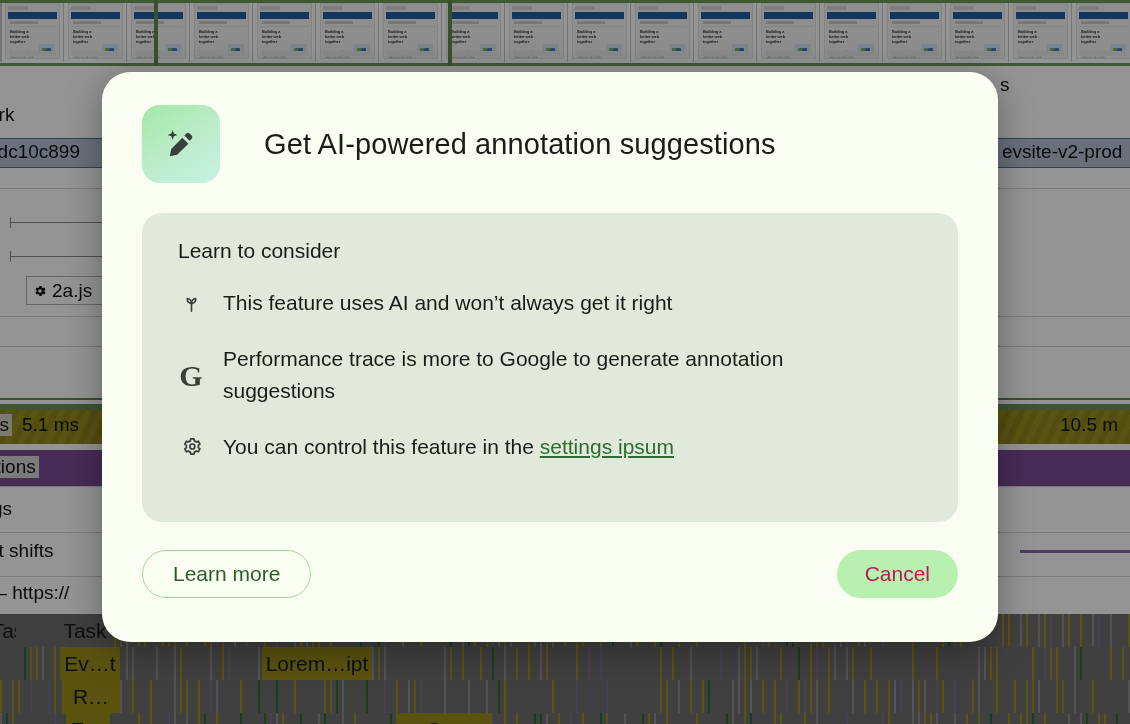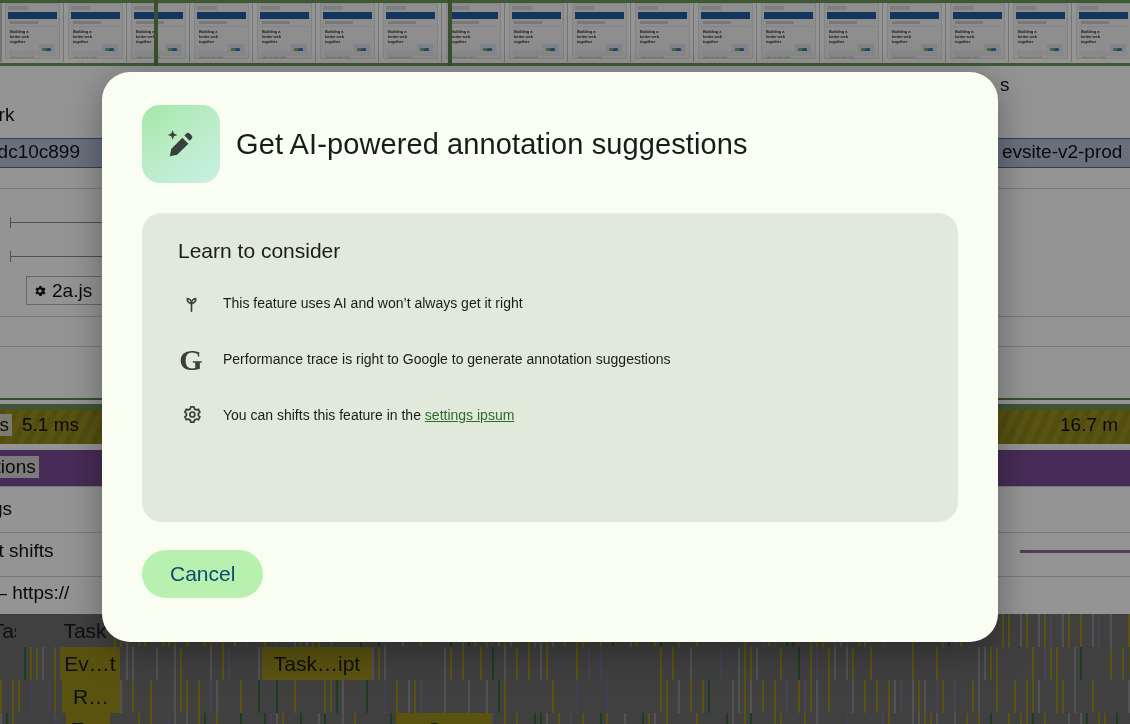--- a/index.html
+++ b/index.html
@@ -212,21 +212,21 @@
     border-radius: 28px;
     box-shadow: 0 8px 36px rgba(0,0,0,0.34);
     box-sizing: border-box;
     padding: 32px 40px 0 40px;
     overflow: hidden;
   }
 
   .dlg-header {
     display: flex;
     align-items: center;
-    gap: 16px;
+    gap: 44px;
     height: 80px;
   }
   .dlg-icon {
     width: 78px; height: 78px;
     border-radius: 18px;
     background: linear-gradient(145deg,#a3e8a6 0%, #b9ecc6 45%, #c8f0e4 100%);
     display: flex; align-items: center; justify-content: center;
     flex: none;
   }
   .dlg-title {
@@ -258,21 +258,21 @@
   .consider-item:last-child { margin-bottom: 0; }
   .ci-icon {
     width: 26px; height: 26px;
     flex: none;
     display: flex; align-items: center; justify-content: center;
     margin-top: 2px;
     color: #3b3f38;
   }
   .ci-icon.align-mid { align-self: center; }
   .ci-text {
-    font-size: 14px;
+    font-size: 21px;
     line-height: 32px;
     color: #1a1c18;
     max-width: 640px;
   }
   .ci-link {
     color: #2f6b2f;
     text-decoration: underline;
     cursor: pointer;
   }
   .gletter {
@@ -300,21 +300,21 @@
     display: inline-flex; align-items: center; justify-content: center;
   }
   .btn-learn {
     background: transparent;
     border: 1px solid #a8d6a0;
     color: #2c5e2c;
     padding: 0 30px;
   }
   .btn-cancel {
     background: #b8f0b0;
-    color: #0c4a6e;
+    color: #be185d;
     padding: 0 28px;
   }
   .btn-got {
     background: #3c6a33;
     color: #ffffff;
     padding: 0 28px;
     font-weight: 700;
   }
   .actions-right { display: flex; gap: 14px; align-items: center; }
 </style>
@@ -572,21 +572,21 @@
       <path fill="#111" d="M19.4 13a7.6 7.6 0 0 0 0-2l2-1.6-2-3.4-2.4 1a7.5 7.5 0 0 0-1.8-1l-.4-2.5h-4l-.4 2.5c-.6.2-1.2.6-1.8 1l-2.4-1-2 3.4 2 1.6a7.6 7.6 0 0 0 0 2l-2 1.6 2 3.4 2.4-1c.6.4 1.2.8 1.8 1l.4 2.5h4l.4-2.5c.6-.2 1.2-.6 1.8-1l2.4 1 2-3.4-2-1.6zM12 15a3 3 0 1 1 0-6 3 3 0 0 1 0 6z"></path>
     </svg>
     <span>2a.js</span>
   </div>
 
   <div class="green-line" style="top:398px;"></div>
   <div class="green-band" style="top:404px; height:8px; background:#6b9159;"></div>
   <div class="olive-bar" style="left:-20px; top:410px; width:1150px; height:34px;"></div>
   <div class="olive-label" style="left:-14px; top:414px;">es</div>
   <div class="row-label" style="left:22px; top:414px;">5.1 ms</div>
-  <div class="row-label" style="left:1060px; top:414px;">16.7 m</div>
+  <div class="row-label" style="left:1060px; top:414px;">10.5 m</div>
 
   <div class="purple-bar" style="left:-20px; top:450px; width:1150px; height:36px;"></div>
   <div class="purple-label" style="left:-18px; top:456px;">ations</div>
 
   <div class="row-label" style="left:-8px; top:498px;">gs</div>
   <div class="track-sep" style="top:486px;"></div>
   <div class="track-sep" style="top:532px;"></div>
 
   <div class="row-label" style="left:-12px; top:540px;">ut shifts</div>
   <div class="thin-purple" style="left:1020px; top:550px; width:110px;"></div>
@@ -771,21 +771,21 @@
             <div style="position: absolute; top: 0px; bottom: 0px; width: 2px; left: 1032px; background: rgb(156, 143, 28);"></div>
             <div style="position: absolute; top: 0px; bottom: 0px; width: 2px; left: 1044px; background: rgb(125, 111, 146);"></div>
             <div style="position: absolute; top: 0px; bottom: 0px; width: 2px; left: 1050px; background: rgb(156, 143, 28);"></div>
             <div style="position: absolute; top: 0px; bottom: 0px; width: 2px; left: 1056px; background: rgb(156, 143, 28);"></div>
             <div style="position: absolute; top: 0px; bottom: 0px; width: 2px; left: 1074px; background: rgb(143, 143, 143);"></div>
             <div style="position: absolute; top: 0px; bottom: 0px; width: 2px; left: 1080px; background: rgb(47, 107, 58);"></div>
             <div style="position: absolute; top: 0px; bottom: 0px; width: 2px; left: 1110px; background: rgb(156, 143, 28);"></div>
             <div style="position: absolute; top: 0px; bottom: 0px; width: 2px; left: 1122px; background: rgb(156, 143, 28);"></div>
           </div>
           <div class="fblock fb-olive" style="left: 60px; width: 60px;">Ev…t</div>
-          <div class="fblock fb-olive" style="left: 262px; width: 110px;">Task…ipt</div>
+          <div class="fblock fb-olive" style="left: 262px; width: 110px;">Lorem…ipt</div>
         </div>
         <div class="flame-row" style="top: 66px; height: 33px;">
           <div style="position: absolute; inset: 0px; background: rgb(111, 111, 111);"></div>
           <div style="position: absolute; inset: 0px; overflow: hidden;">
             <div style="position: absolute; top: 0px; bottom: 0px; width: 2px; left: 0px; background: rgb(156, 143, 28);"></div>
             <div style="position: absolute; top: 0px; bottom: 0px; width: 2px; left: 12px; background: rgb(156, 143, 28);"></div>
             <div style="position: absolute; top: 0px; bottom: 0px; width: 2px; left: 18px; background: rgb(156, 143, 28);"></div>
             <div style="position: absolute; top: 0px; bottom: 0px; width: 2px; left: 30px; background: rgb(125, 111, 146);"></div>
             <div style="position: absolute; top: 0px; bottom: 0px; width: 2px; left: 48px; background: rgb(125, 111, 146);"></div>
             <div style="position: absolute; top: 0px; bottom: 0px; width: 2px; left: 54px; background: rgb(156, 143, 28);"></div>
@@ -981,32 +981,33 @@
           <path fill="none" stroke="#3b3f38" stroke-width="1.7" d="M12 13c0-2.8 1.9-5 4.3-5C16.8 10.8 14.8 13 12 13z"></path>
         </svg>
       </span>
       <span class="ci-text">This feature uses AI and won’t always get it right</span>
     </div>
 
     <div class="consider-item">
       <span class="ci-icon align-mid">
         <span class="gletter">G</span>
       </span>
-      <span class="ci-text">Performance trace is right to Google to generate annotation suggestions</span>
+      <span class="ci-text">Performance trace is more to Google to generate annotation suggestions</span>
     </div>
 
     <div class="consider-item">
       <span class="ci-icon">
         <svg width="23" height="23" viewBox="0 0 24 24" aria-hidden="true">
           <path fill="none" stroke="#3b3f38" stroke-width="1.8" stroke-linejoin="round" d="M19.1 13.2a7.3 7.3 0 0 0 0-2.4l1.7-1.3-1.7-3-2 .8a7.4 7.4 0 0 0-2.1-1.2L14.6 4h-3.4l-.4 2.1A7.4 7.4 0 0 0 8.7 7.3l-2-.8-1.7 3 1.7 1.3a7.3 7.3 0 0 0 0 2.4l-1.7 1.3 1.7 3 2-.8c.6.5 1.3.9 2.1 1.2l.4 2.1h3.4l.4-2.1c.8-.3 1.5-.7 2.1-1.2l2 .8 1.7-3z"></path>
           <circle cx="12.9" cy="12" r="2.6" fill="none" stroke="#3b3f38" stroke-width="1.8"></circle>
         </svg>
       </span>
-      <span class="ci-text"><span>You can shifts this feature in the </span><a class="ci-link">settings ipsum</a></span>
+      <span class="ci-text"><span>You can control this feature in the </span><a class="ci-link">settings ipsum</a></span>
     </div>
   </div>
 
   <div class="dlg-actions">
+    <button class="btn btn-learn">Learn more</button>
     <div class="actions-right">
       <button class="btn btn-cancel">Cancel</button>
     </div>
   </div>
 </div>
 
 </body></html>

